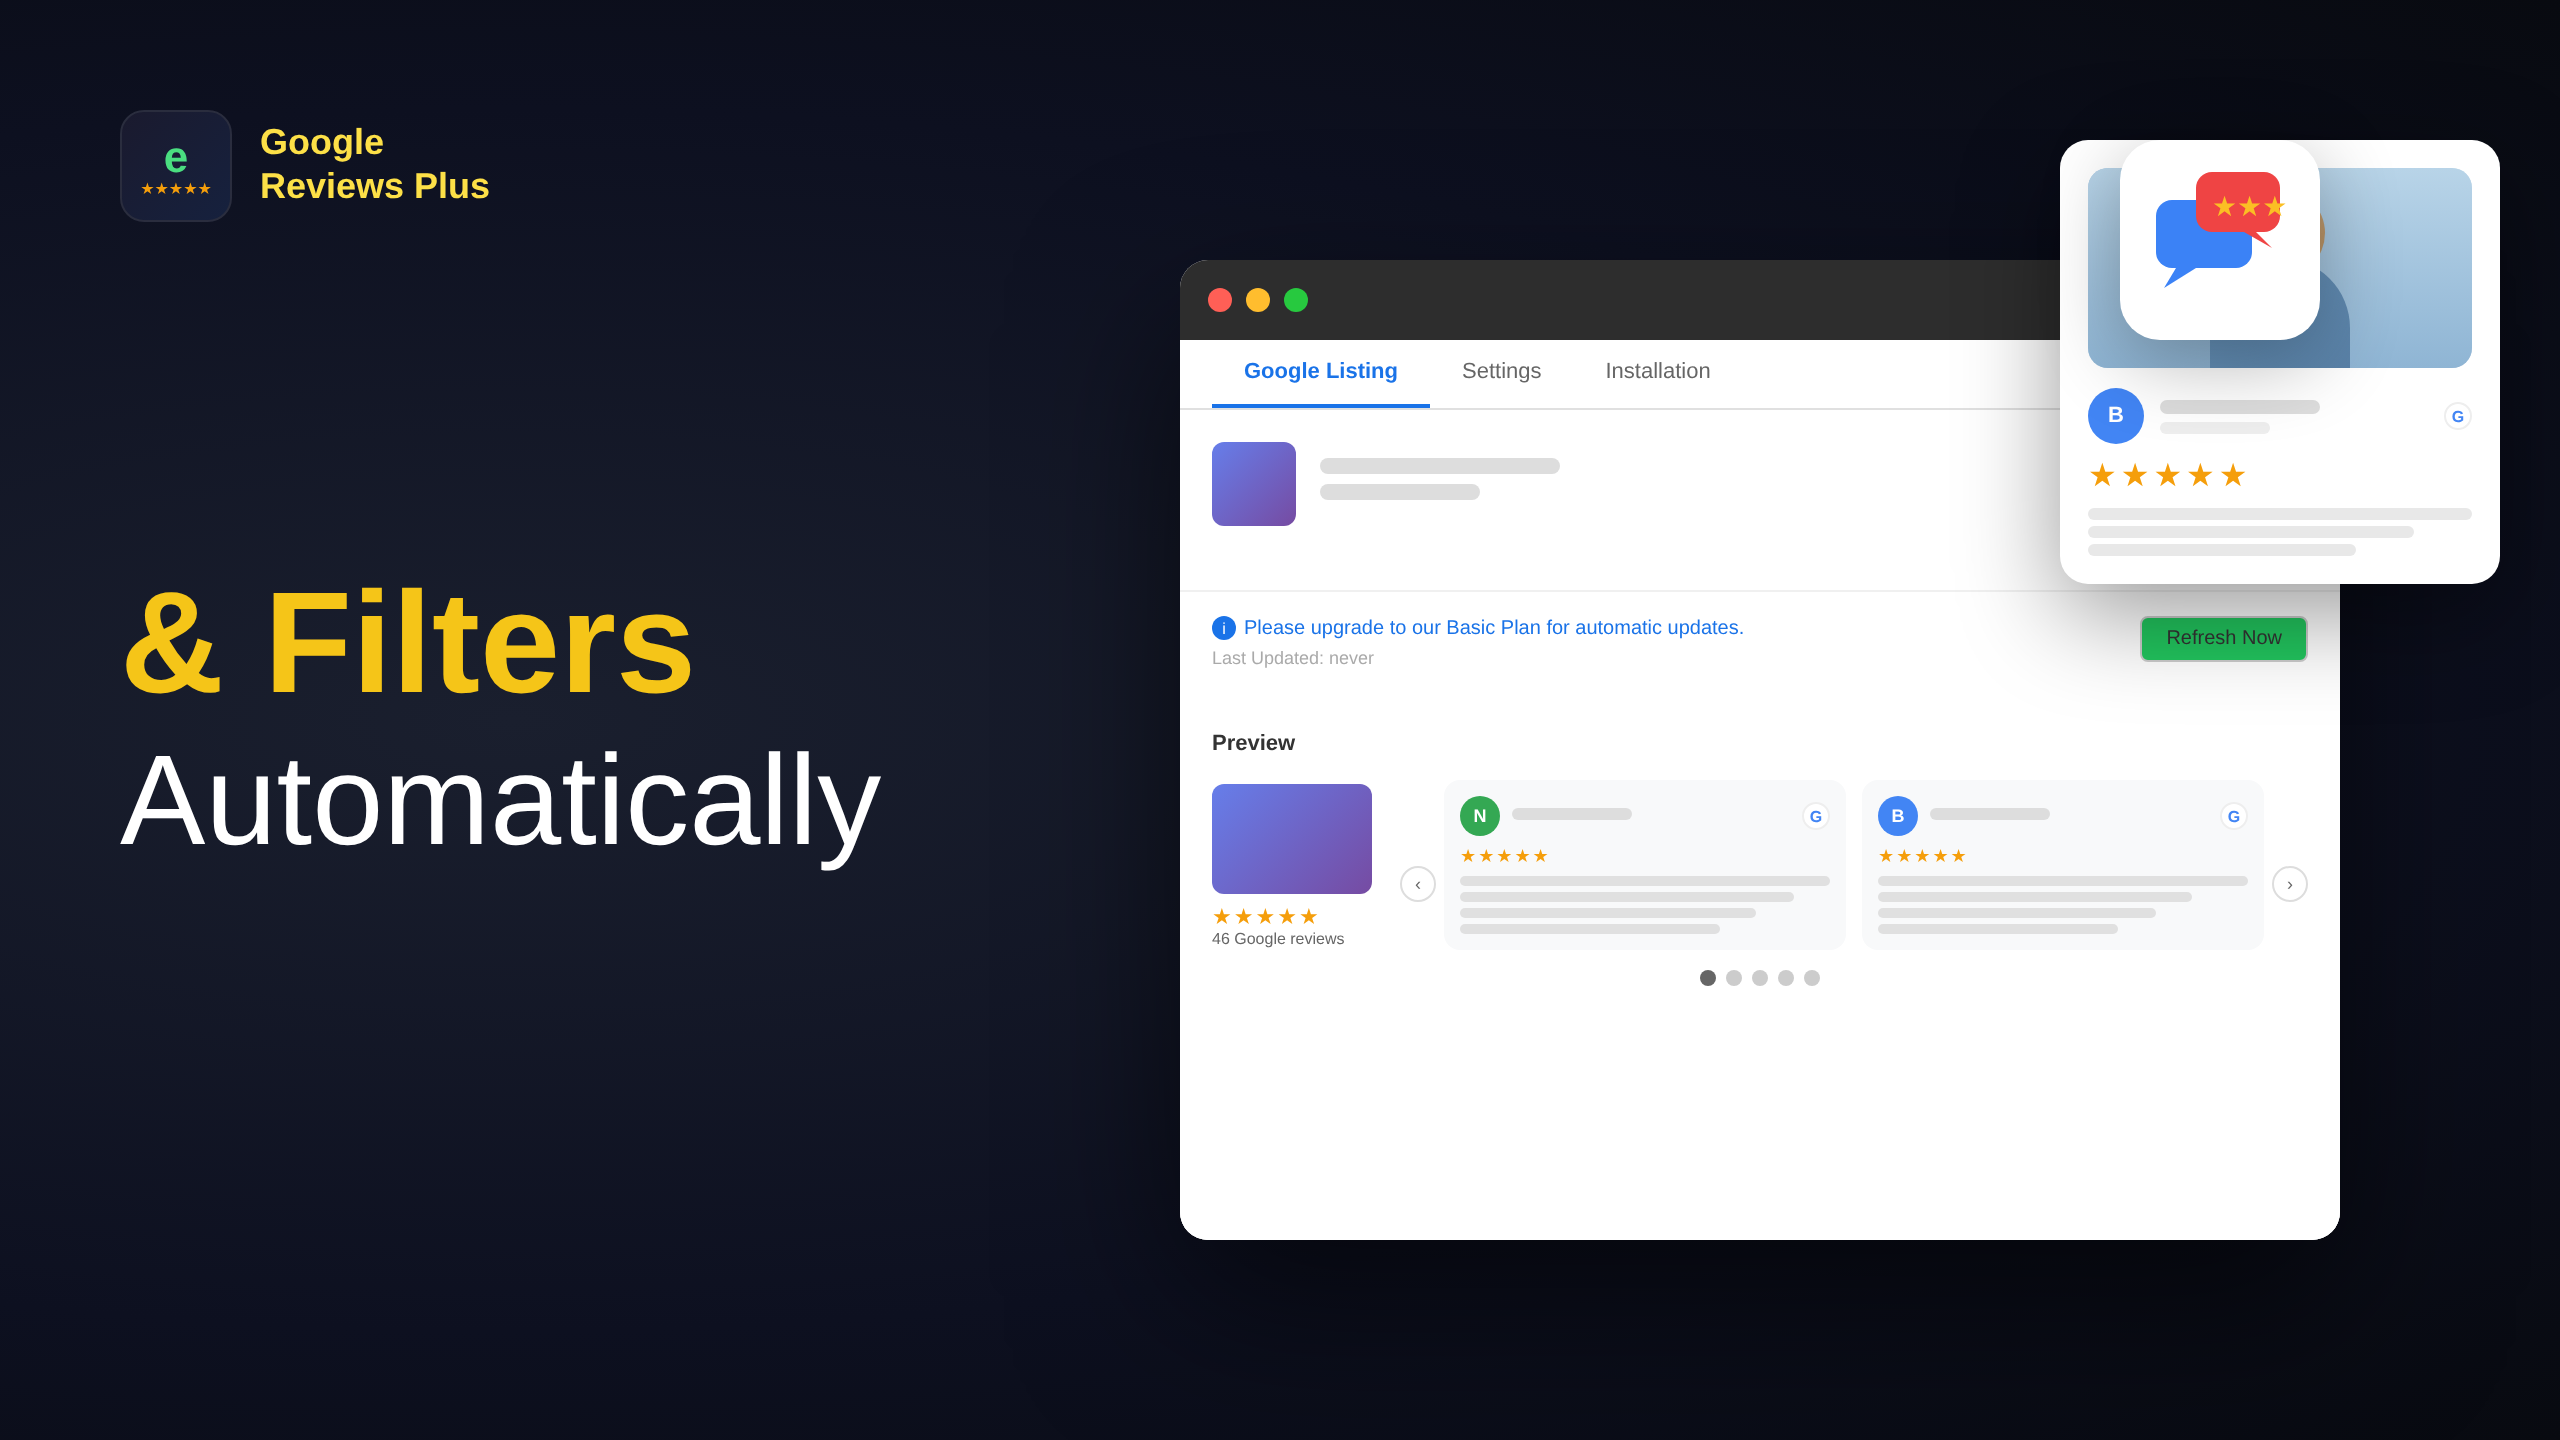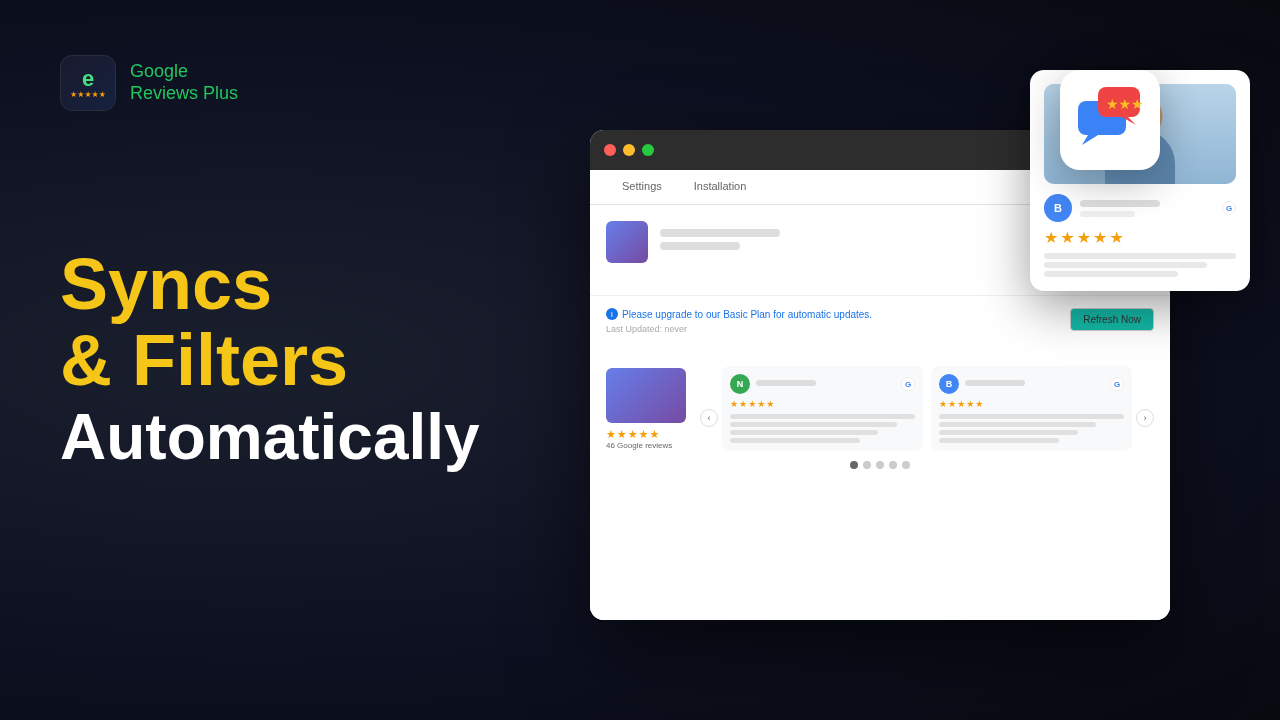--- a/index.html
+++ b/index.html
@@ -67,40 +67,40 @@
       letter-spacing: 0px;
     }
 
     .logo-text {
       display: flex;
       flex-direction: column;
     }
 
     .logo-title {
       font-size: 18px;
-      font-weight: 400;
-      color: #22c55e;
+      font-weight: 700;
+      color: #fde047;
       line-height: 1.2;
     }
 
     .headline-area {
       margin-top: 0;
     }
 
     .headline-yellow {
       font-size: 72px;
       font-weight: 900;
       color: #f5c518;
       line-height: 1.05;
       display: block;
     }
 
     .headline-white {
       font-size: 64px;
-      font-weight: 700;
+      font-weight: 400;
       color: #ffffff;
       line-height: 1.1;
       display: block;
       margin-top: 4px;
     }
 
     
     .right-section {
       position: absolute;
       right: 30px;
@@ -250,21 +250,21 @@
     }
 
     .refresh-last {
       font-size: 9px;
       color: #aaa;
       margin-bottom: 8px;
     }
 
     .refresh-btn {
       float: right;
-      background: #14b8a6;
+      background: #22c55e;
       border: 1px solid #ccc;
       border-radius: 4px;
       padding: 5px 12px;
       font-size: 10px;
       color: #333;
       margin-top: -28px;
     }
 
     .preview-section {
       padding: 12px 16px;
@@ -564,21 +564,20 @@
     <div class="logo-icon">
       <span class="logo-e">e</span>
       <span class="logo-stars">★★★★★</span>
     </div>
     <div class="logo-text">
       <span class="logo-title">Google<br>Reviews Plus</span>
     </div>
   </div>
 
   <div class="headline-area">
-    <span class="headline-yellow">Syncs</span>
     <span class="headline-yellow">&amp; Filters</span>
     <span class="headline-white">Automatically</span>
   </div>
 
 </div>
 
 <div class="right-section">
 
   <div class="chat-bubble-card">
     <span>
@@ -624,20 +623,21 @@
   <div class="browser-window">
     <div class="browser-bar">
       <div class="browser-dot dot-red"></div>
       <div class="browser-dot dot-yellow"></div>
       <div class="browser-dot dot-green"></div>
     </div>
     <div class="browser-content">
       <div class="plugin-ui">
 
         <div class="plugin-tabs">
+          <div class="plugin-tab active">Google Listing</div>
           <div class="plugin-tab">Settings</div>
           <div class="plugin-tab">Installation</div>
         </div>
 
         <div class="plugin-body">
           <div class="listing-row">
             <div class="listing-thumb"></div>
             <div class="listing-info">
               <div class="info-line info-line-long"></div>
               <div class="info-line info-line-short"></div>
@@ -650,20 +650,21 @@
             <span class="info-icon">i</span>
             <span>Please upgrade to our Basic Plan for automatic updates.</span>
           </div>
           <div style="display:flex; justify-content:space-between; align-items:center;">
             <div class="refresh-last">Last Updated: never</div>
             <button class="refresh-btn">Refresh Now</button>
           </div>
         </div>
 
         <div class="preview-section">
+          <div class="preview-title">Preview</div>
           <div class="preview-carousel">
 
             <div class="preview-left">
               <div class="preview-left-img"></div>
               <div class="preview-stars-small">★★★★★</div>
               <div class="preview-count">46 Google reviews</div>
             </div>
 
             <div class="carousel-arrow">‹</div>
 

